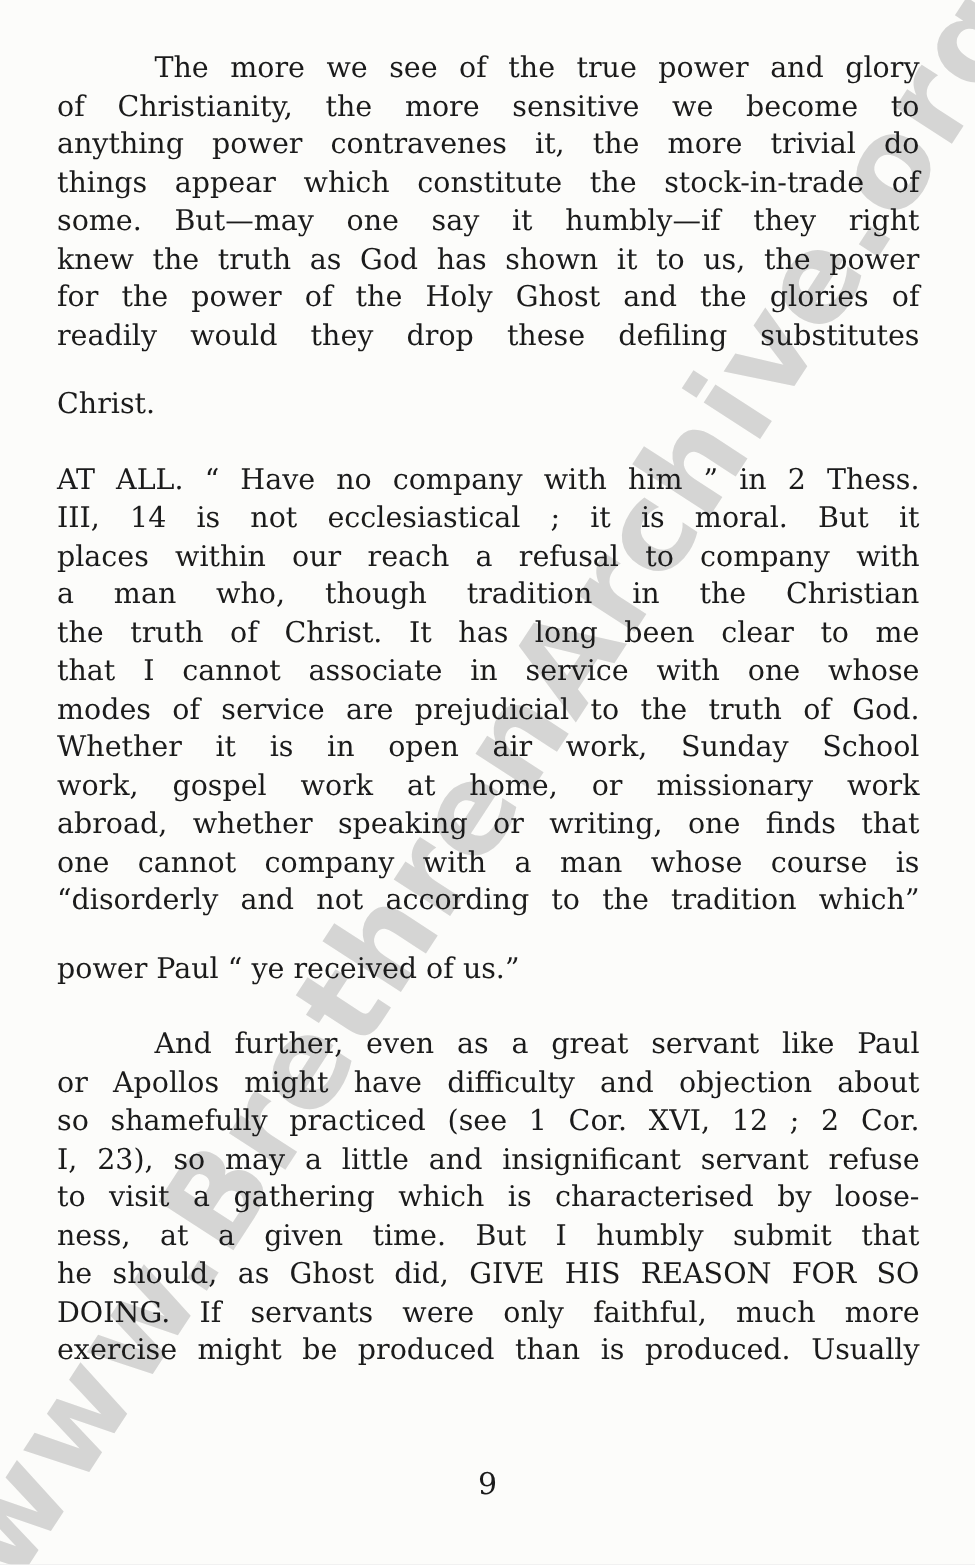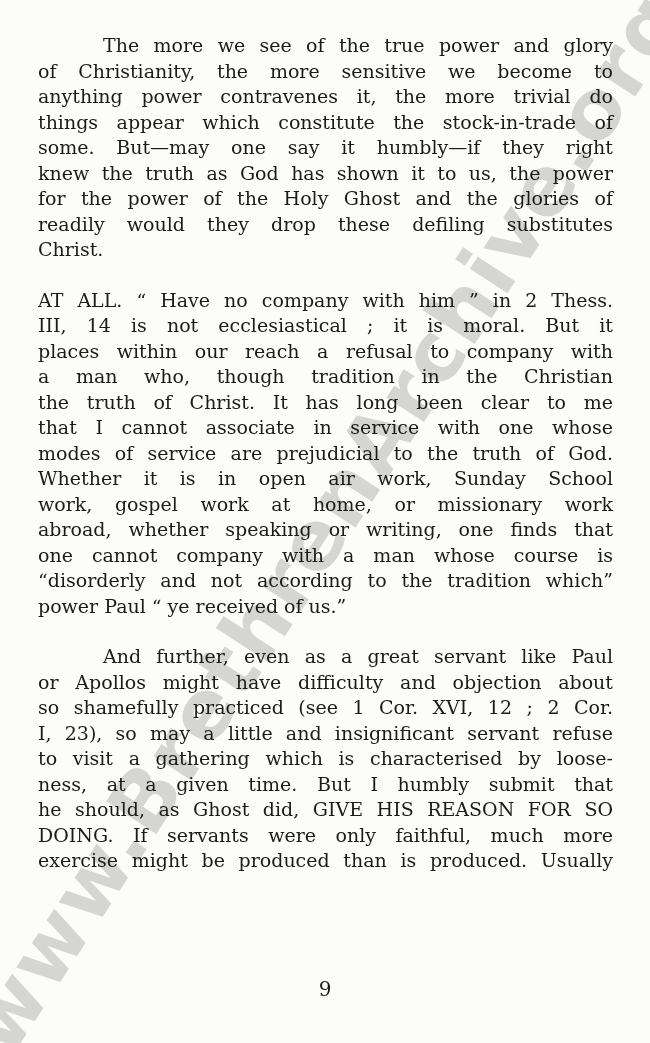--- a/index.html
+++ b/index.html
@@ -41,21 +41,21 @@
     z-index: 2;
   }
   .para { margin: 0; }
   .para + .para { margin-top: 25px; }
   .line {
     text-align: justify;
     text-align-last: justify;
     min-height: 25.5px;
   }
   .line.first { text-indent: 65px; }
-  .line.last-left { text-align-last: left; }
+  .line.last-left { text-align-last: left; margin-top: 20px; }
   .page-number {
     position: absolute;
     left: 0;
     top: 977px;
     width: 100%;
     text-align: center;
     font-size: 20px;
     z-index: 2;
   }
 </style>

